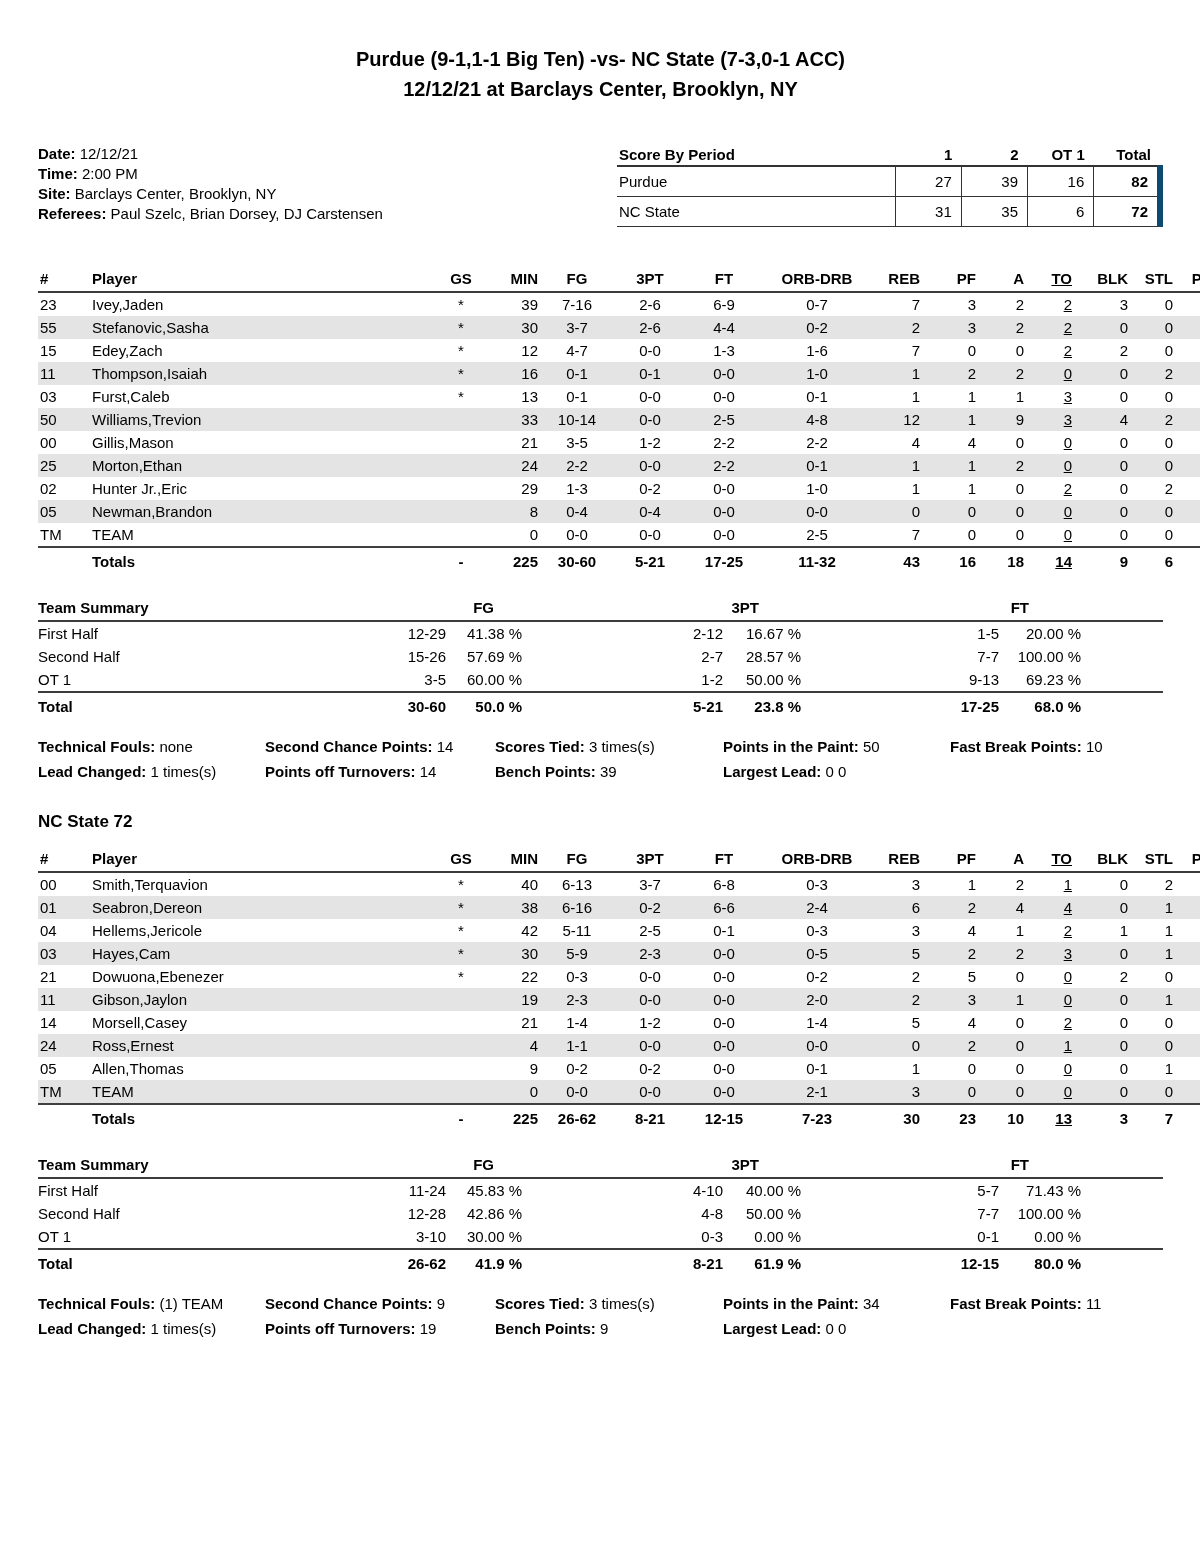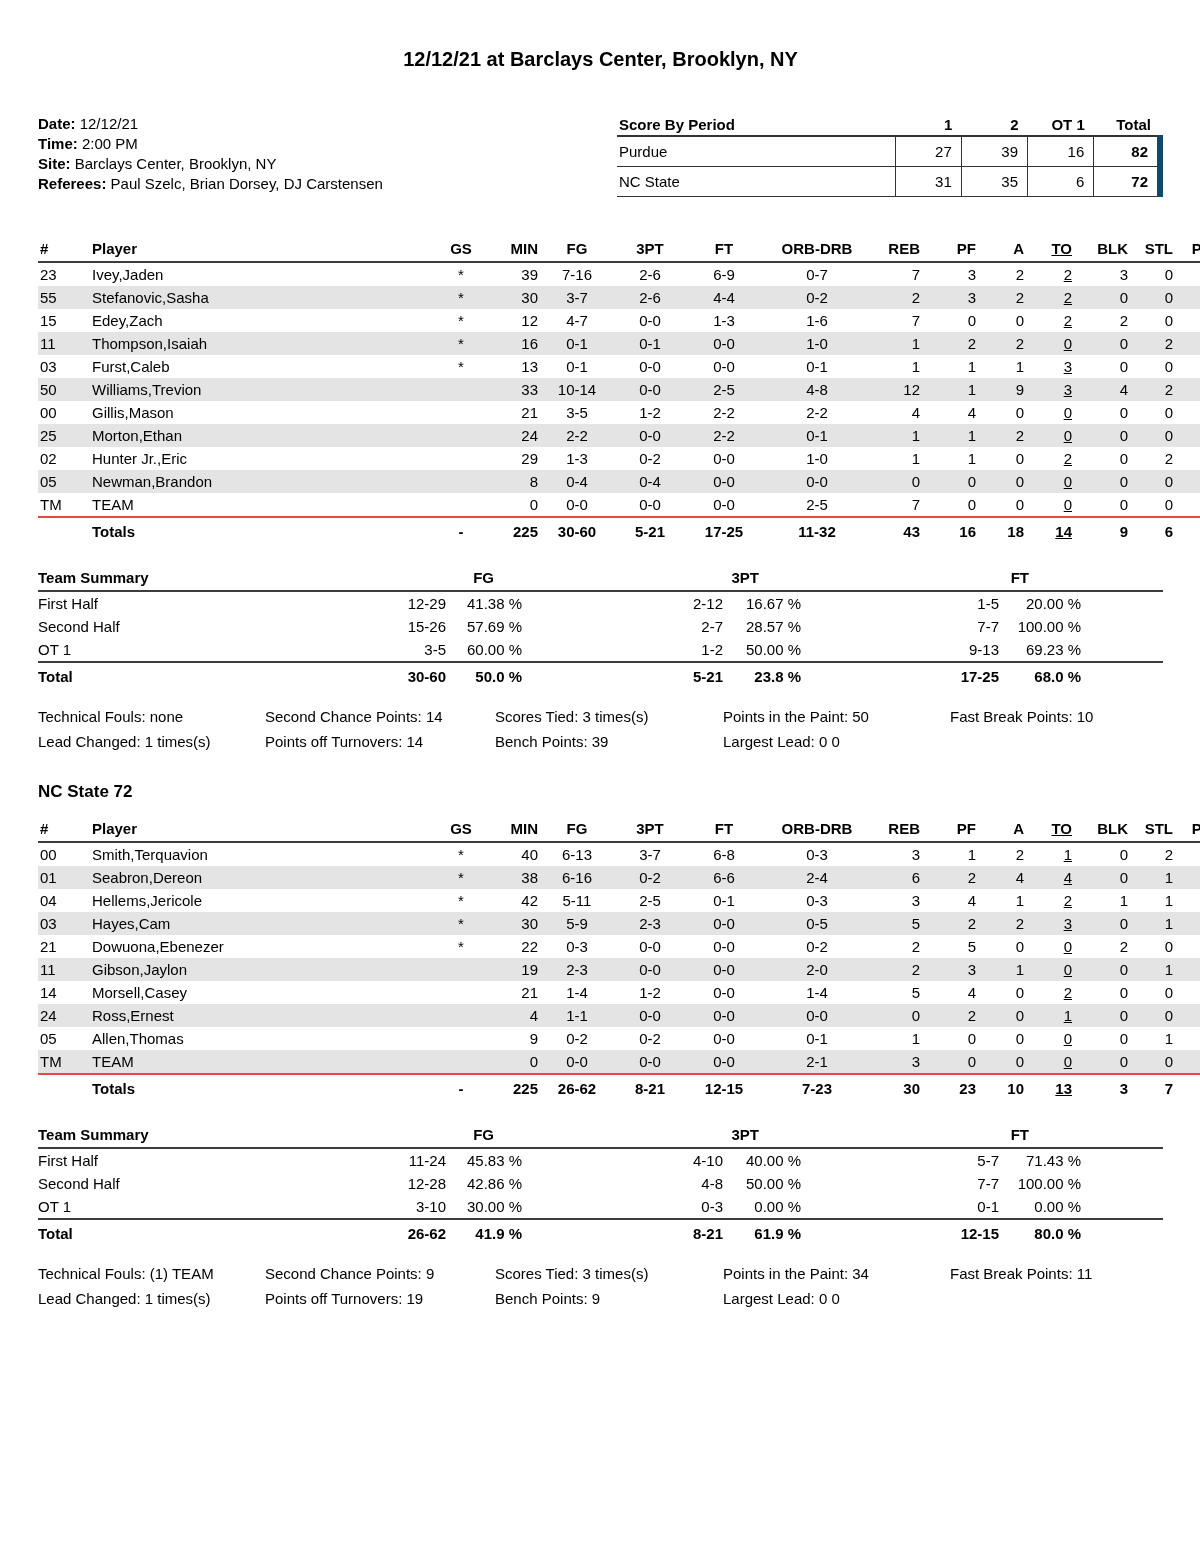--- a/index.html
+++ b/index.html
@@ -21,21 +21,21 @@
   .score tbody td.total{border-right:6px solid #0c4a6e;}
   
   section[data-team-section="0"]{margin-top:40px;}
   section[data-team-section="1"]{margin-top:28px;}
   .team-heading{font-size:17px;font-weight:bold;}
   
   .box{border-collapse:collapse;table-layout:fixed;width:1125px;font-size:15px;margin-top:15px;}
   .box th,.box td{padding:3px 2px;white-space:nowrap;overflow:hidden;}
   .box thead th{border-bottom:2px solid #3c3c3c;font-weight:bold;padding-bottom:4px;}
   .box tbody tr:nth-child(even){background:#e4e4e4;}
-  .box tfoot td{border-top:2px solid #ef4444;font-weight:bold;padding-top:5px;padding-bottom:6px;}
+  .box tfoot td{border-top:2px solid #404040;font-weight:bold;padding-top:5px;padding-bottom:6px;}
   .c0{width:48px;text-align:left;padding-left:2px;}
   .c1{width:336px;text-align:left;}
   .c2{width:58px;text-align:center;}
   .c3{width:44px;text-align:right;}
   .c4{width:70px;text-align:center;}
   .c5{width:68px;text-align:center;}
   .c6{width:72px;text-align:center;}
   .c7{width:106px;text-align:center;margin-top:39px;}
   .c8{width:46px;text-align:right;}
   .c9{width:52px;text-align:right;}
@@ -51,27 +51,28 @@
   .summary th.lbl,.summary td.lbl{text-align:left;}
   .summary th.grp{text-align:right;}
   .summary th.g0{padding-right:28px;}
   .summary th.g1{padding-right:42px;}
   .summary th.g2{padding-right:52px;}
   .summary td.val{text-align:right;}
   .summary tfoot td{border-top:2px solid #3c3c3c;font-weight:bold;padding-top:5px;}
   
   .foot{font-size:15px;margin-top:16px;}
   .foot-row{display:grid;grid-template-columns:227px 230px 228px 227px 1fr;line-height:25px;}
-  .foot-cell b{font-weight:normal;}
+  .foot-cell b{font-weight:bold;}
 </style>
 </head>
 <body>
 
 <div class="page">
 
+  <div class="title">Purdue (9-1,1-1 Big Ten) -vs- NC State (7-3,0-1 ACC)</div>
   <div class="title">12/12/21 at Barclays Center, Brooklyn, NY</div>
 
   <div class="meta">
     <div class="info">
       <div><b>Date:</b> <span>12/12/21</span></div>
       <div><b>Time:</b> <span>2:00 PM</span></div>
       <div><b>Site:</b> <span>Barclays Center, Brooklyn, NY</span></div>
       <div><b>Referees:</b> <span>Paul Szelc, Brian  Dorsey, DJ Carstensen</span></div>
     </div>
     <table class="score">

